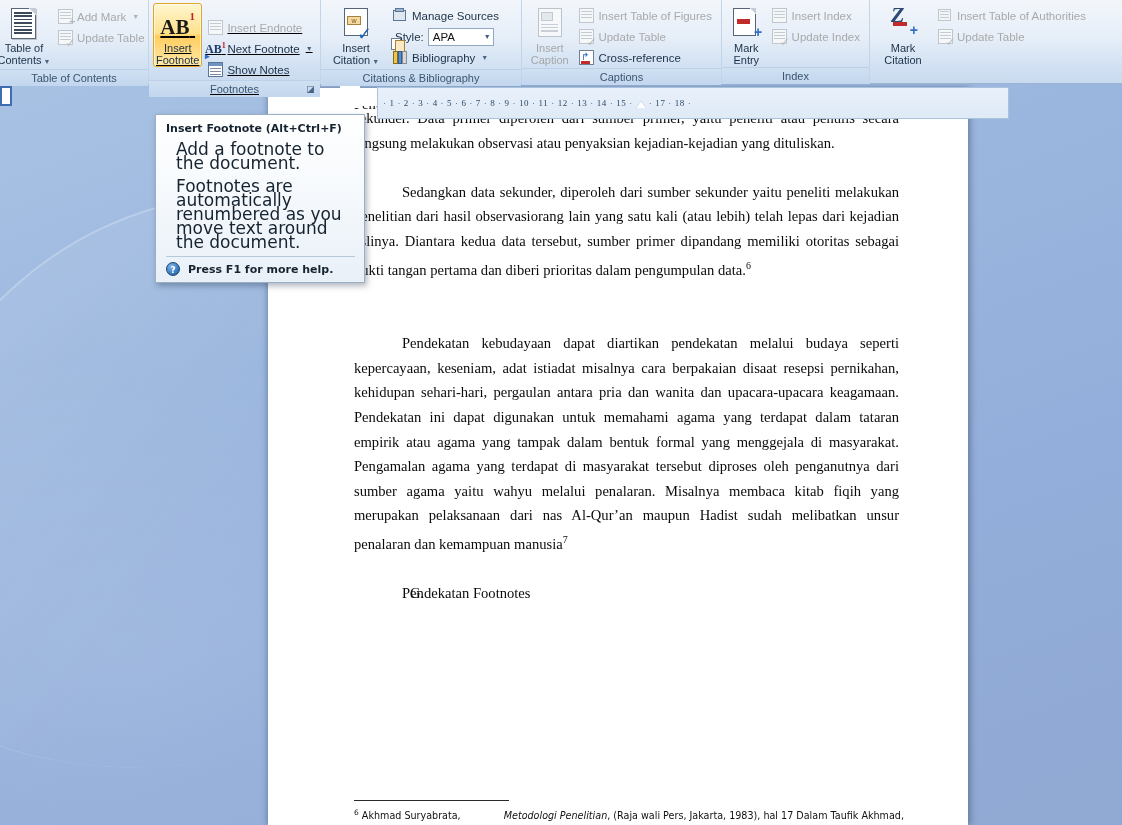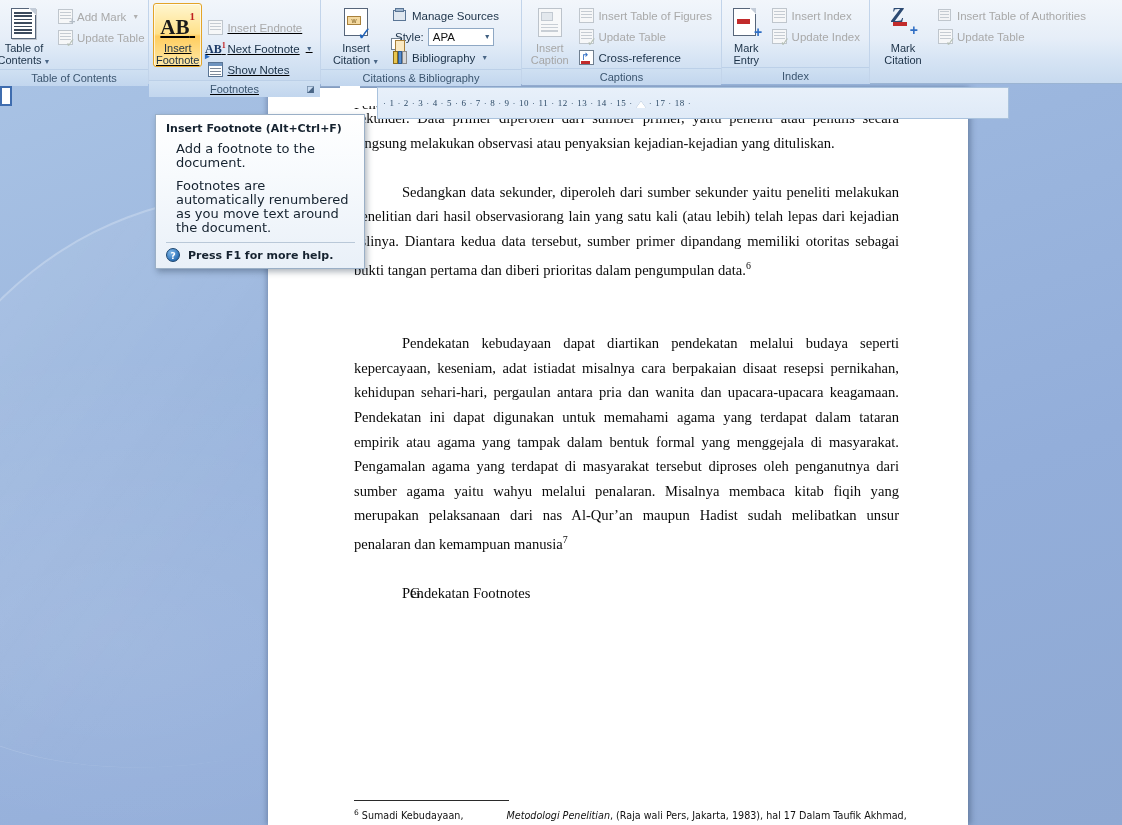--- a/index.html
+++ b/index.html
@@ -148,21 +148,21 @@
     position: absolute; left: 155px; top: 90px; width: 210px;
     background: linear-gradient(180deg, #ffffff 0%, #f7fafd 40%, #e9f0f8 100%);
     border: 1px solid #9aafc6;
     box-shadow: 2px 3px 6px rgba(30,45,65,0.35);
     padding: 7px 9px 6px 10px;
     font-family: "DejaVu Sans", sans-serif;
     color: #15222f;
     margin-top: 24px;
   }
   .tt-title { font-size: 11px; font-weight: bold; margin-bottom: 7px; }
-  .tt-body { font-size: 13px; line-height: 14px; margin-left: 10px; }
+  .tt-body { font-size: 17px; line-height: 14px; margin-left: 10px; }
   .tt-rule { border-top: 1px solid #b9c8d8; margin: 7px 0 5px 0; }
   .tt-help { display: flex; align-items: center; gap: 8px; font-size: 11px; font-weight: bold; }
   .help-icon {
     width: 14px; height: 14px; border-radius: 50%;
     background: radial-gradient(circle at 35% 30%, #7fb7e8, #2f73b8 70%, #1d4e85);
     color: #fff; font-size: 9px; font-weight: bold; line-height: 14px; text-align: center;
     border: 1px solid #1a4570;
   }
   .plus-mark { position: absolute; right: -3px; bottom: -2px; color: #2f6ec4; font-size: 11px; font-weight: bold; line-height: 9px; }
   .plus-mark.dim { color: #b3bcc6; }
@@ -300,21 +300,21 @@
 
       <p class="heading"><span class="ltr">G.</span><span>Pendekatan Footnotes</span></p>
 
       <p class="spacer"></p>
 
     </div>
 
     <div class="fn-sep"></div>
 
     <div class="footnotes">
-      <div><span class="fnum">6</span><span> Sumadi Kebudayaan, </span><i>Metodologi Penelitian</i><span>, (Raja wali Pers, Jakarta, 1983), hal 17 Dalam Taufik Akhmad, </span><i>Metodologi Studi Islam</i><span>, Suatu Tinjauan Perkembangan Islam Menuju Tradisi Islam Baru, (Malang, Banyumedia. Tahun 2004), hal 18</span></div>
+      <div><span class="fnum">6</span><span> Akhmad Suryabrata, </span><i>Metodologi Penelitian</i><span>, (Raja wali Pers, Jakarta, 1983), hal 17 Dalam Taufik Akhmad, </span><i>Metodologi Studi Islam</i><span>, Suatu Tinjauan Perkembangan Islam Menuju Tradisi Islam Baru, (Malang, Banyumedia. Tahun 2004), hal 18</span></div>
 
     </div>
 
   </div>
 
   <div class="ruler-strip">
     <div class="ruler-corner"></div>
     <div class="ruler-white-gap"></div>
     <div class="ruler">
       <span>·  1  ·  2  ·  3  ·  4  ·  5  ·  6  ·  7  ·  8  ·  9  · 10  · 11  · 12  · 13  · 14  · 15  ·</span>

